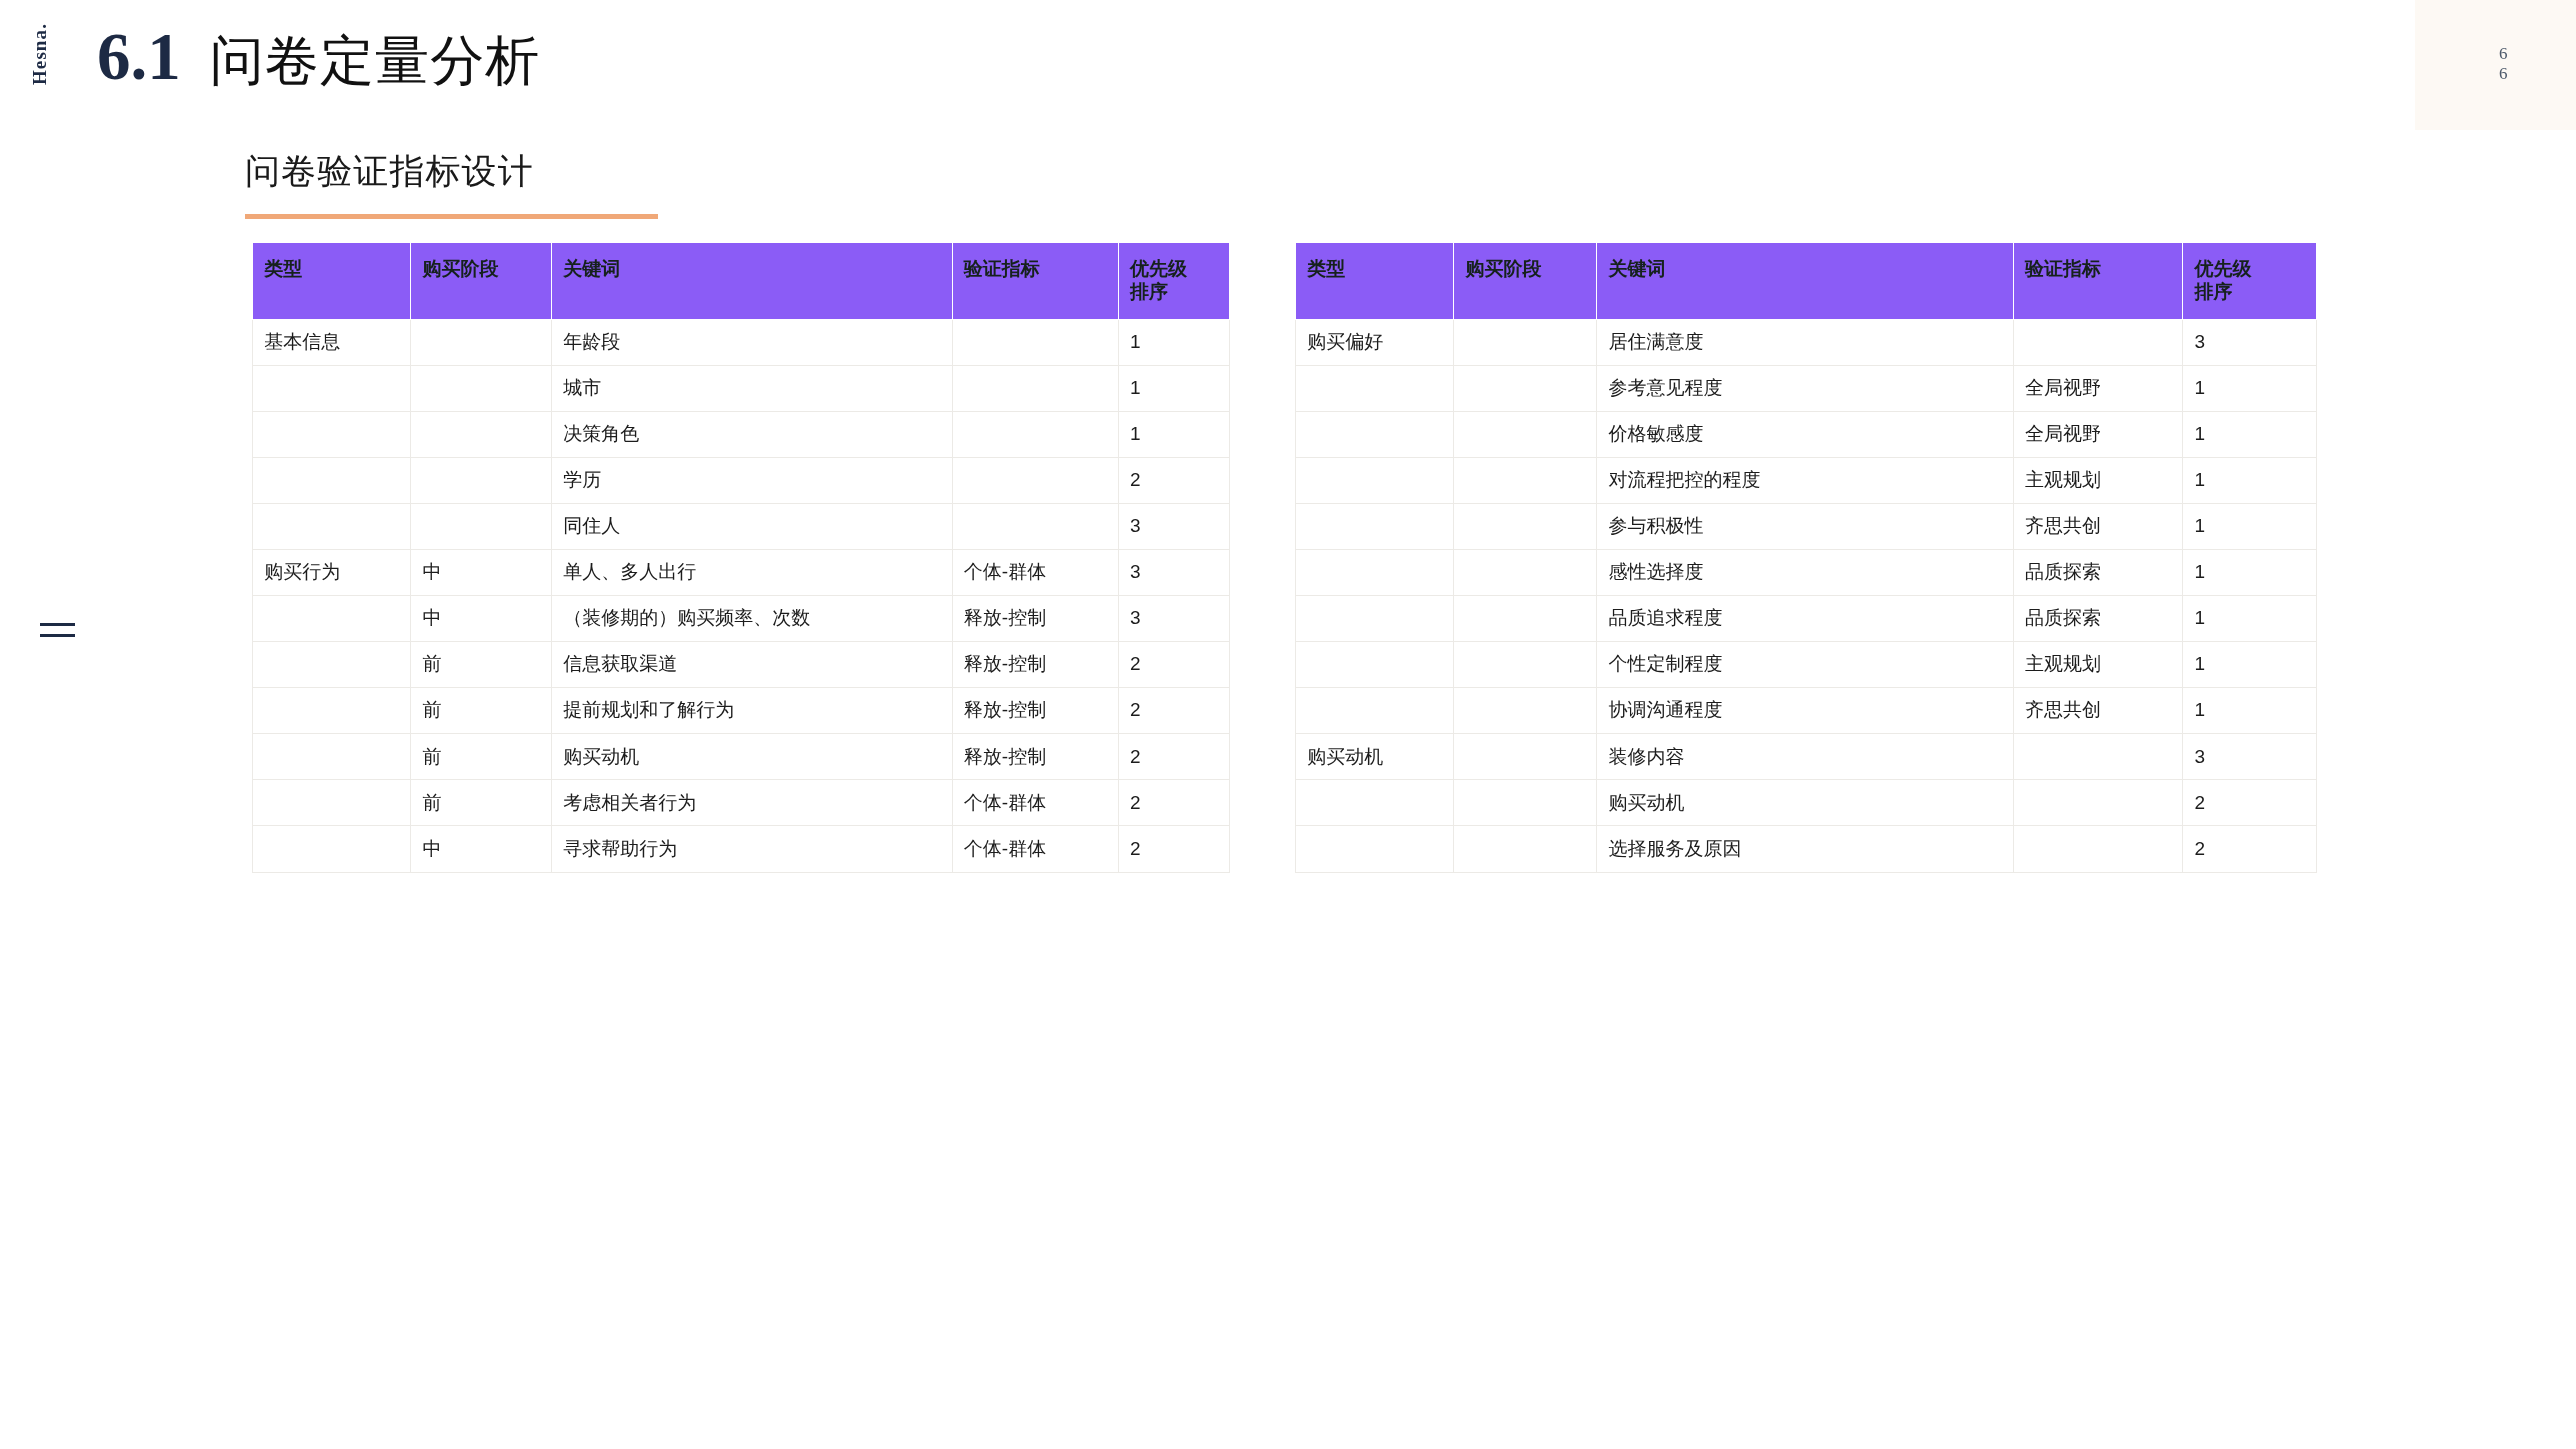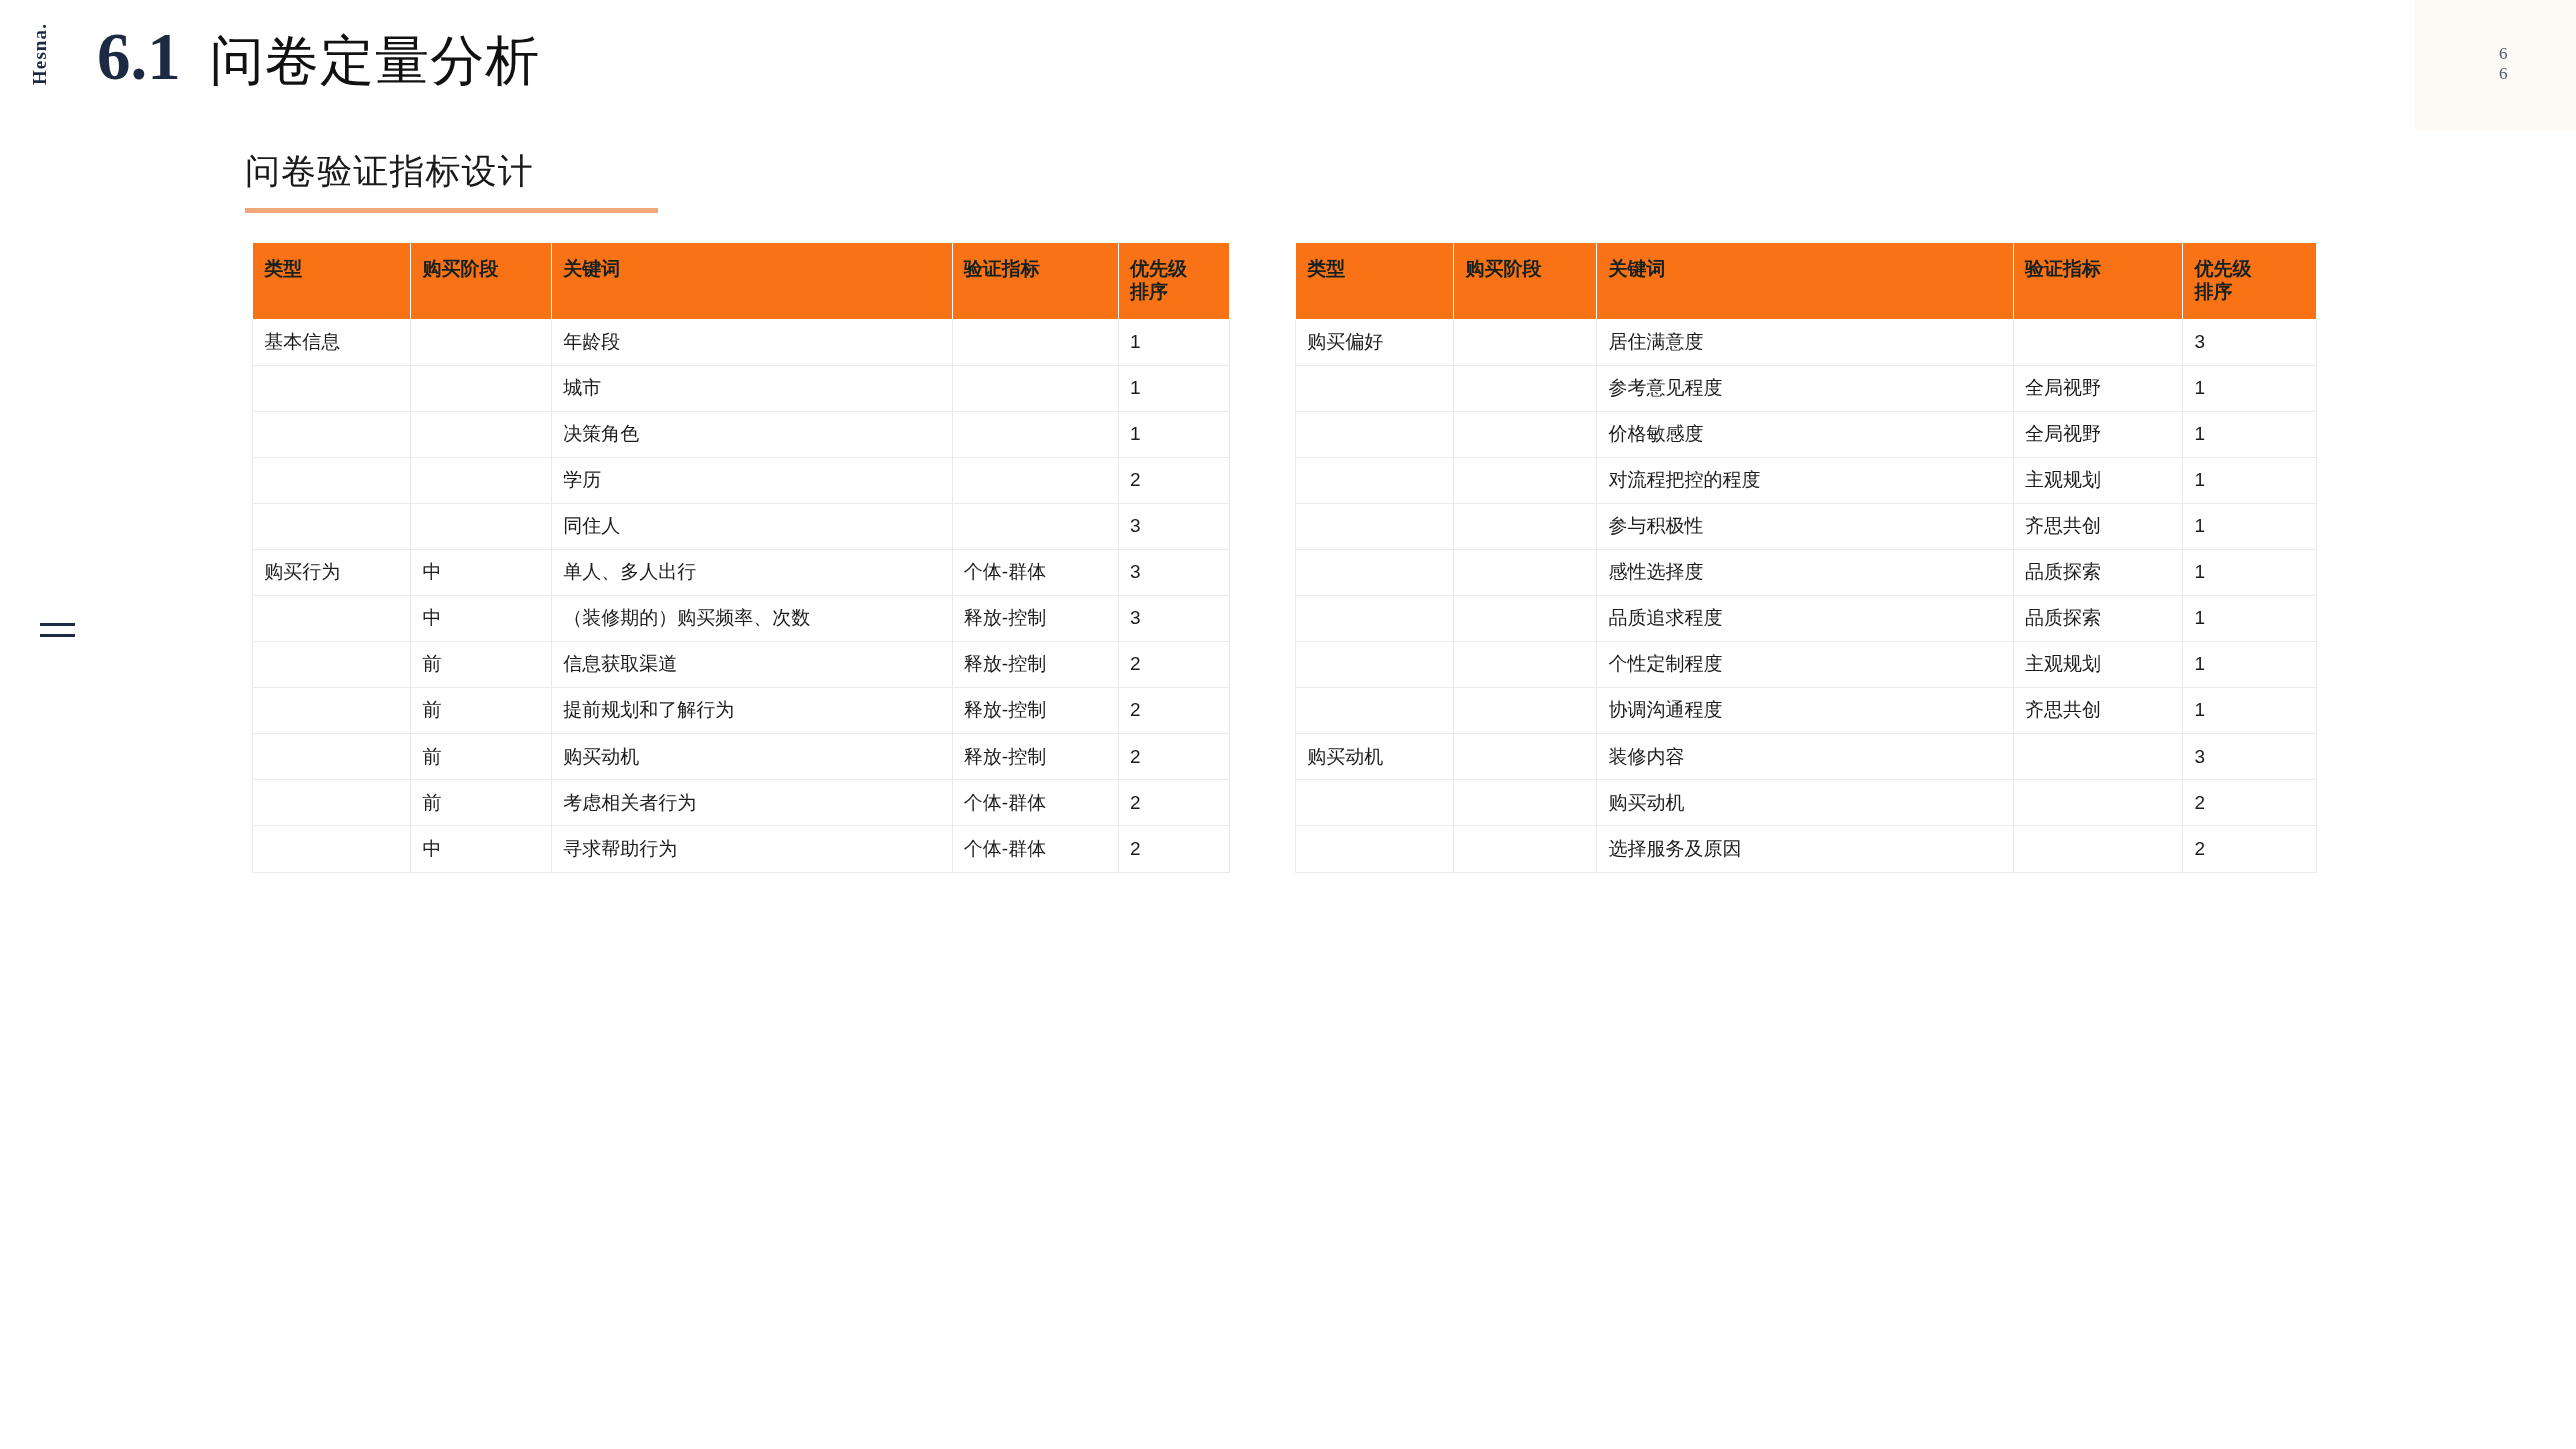--- a/index.html
+++ b/index.html
@@ -87,42 +87,42 @@
 
   .subtitle-wrap {
     position: absolute;
     left: 245px;
     top: 148px;
   }
   .subtitle {
     font-size: 35px;
     color: #1a1a1a;
     letter-spacing: 1.1px;
-    padding-bottom: 13px;
+    padding-bottom: 19px;
   }
   .subtitle-underline {
     height: 4.5px;
     width: 413px;
     background: #f0a878;
   }
 
   
   .table-block {
     position: absolute;
   }
   .table-left { left: 252px; top: 242px; width: 978px; }
   .table-right { left: 1295px; top: 242px; width: 1022px; }
 
   table.grid {
     border-collapse: collapse;
     width: 100%;
     table-layout: fixed;
   }
   table.grid th {
-    background: #f97316;
+    background: #8b5cf6;
     color: #16211d;
     font-size: 19px;
     font-weight: bold;
     text-align: left;
     vertical-align: top;
     padding: 13.6px 11.3px 14.7px 11.3px;
     border: 1.1px solid #ffffff;
     line-height: 1.25;
     height: 75px;
     box-sizing: border-box;

